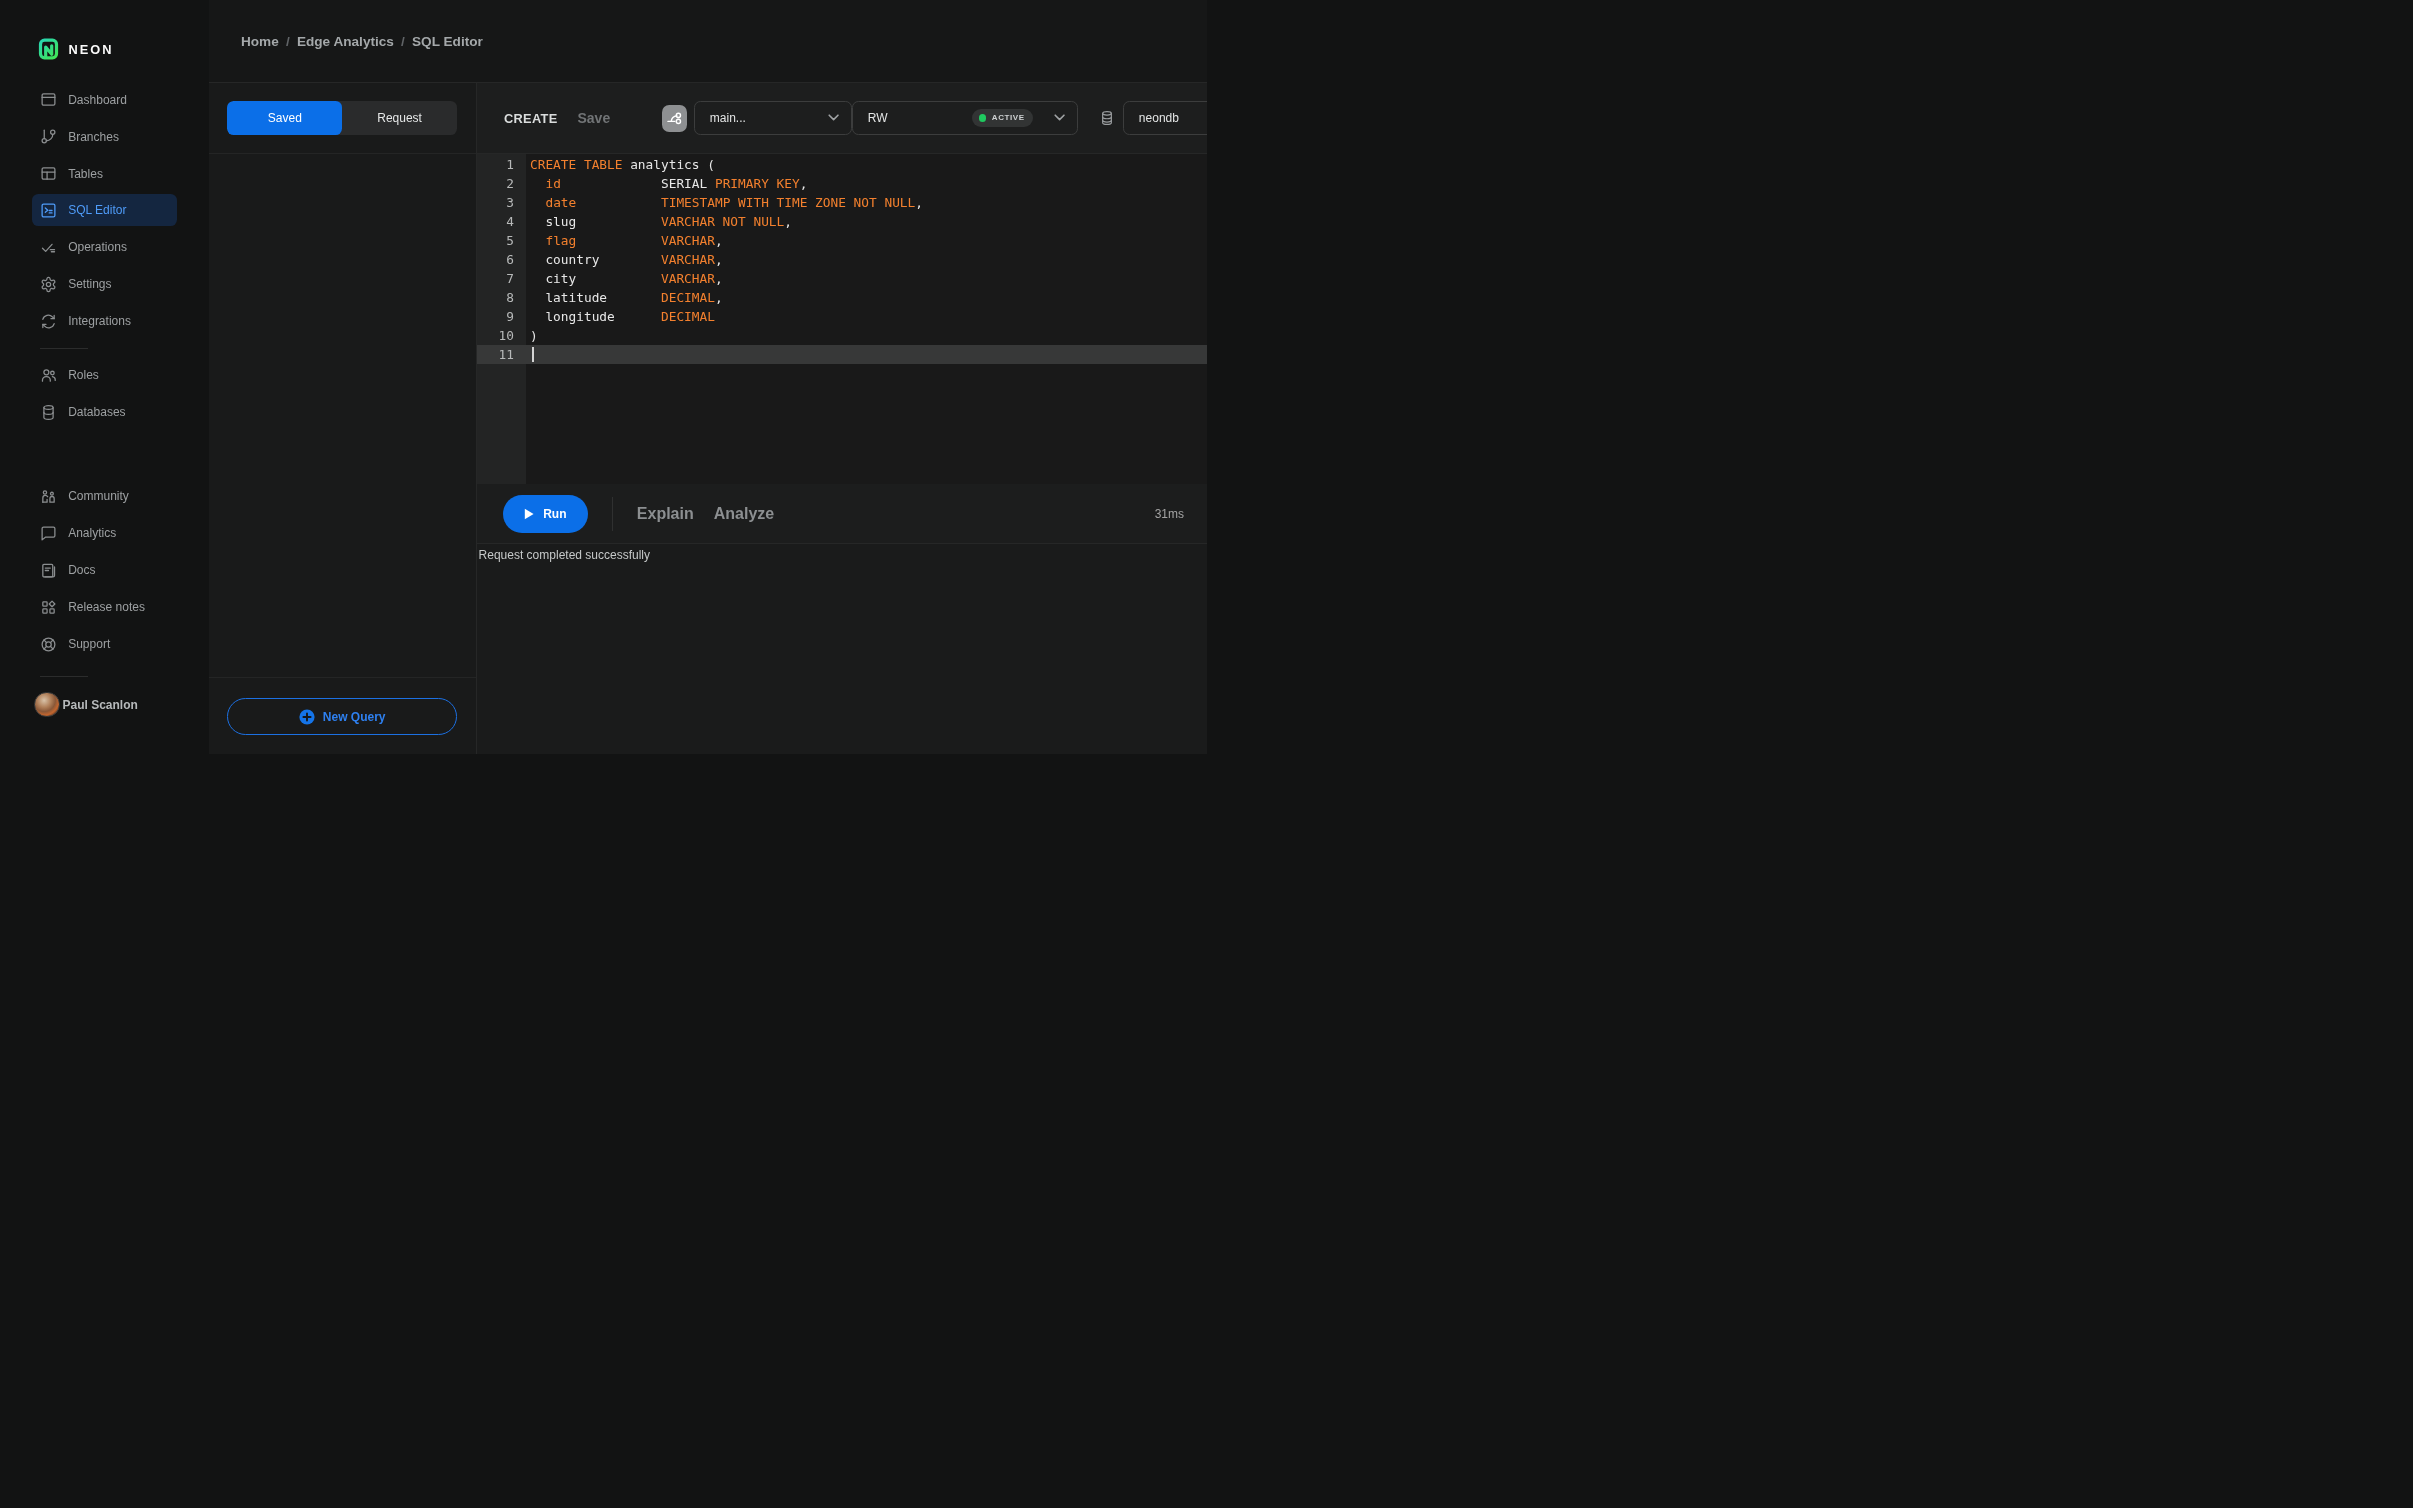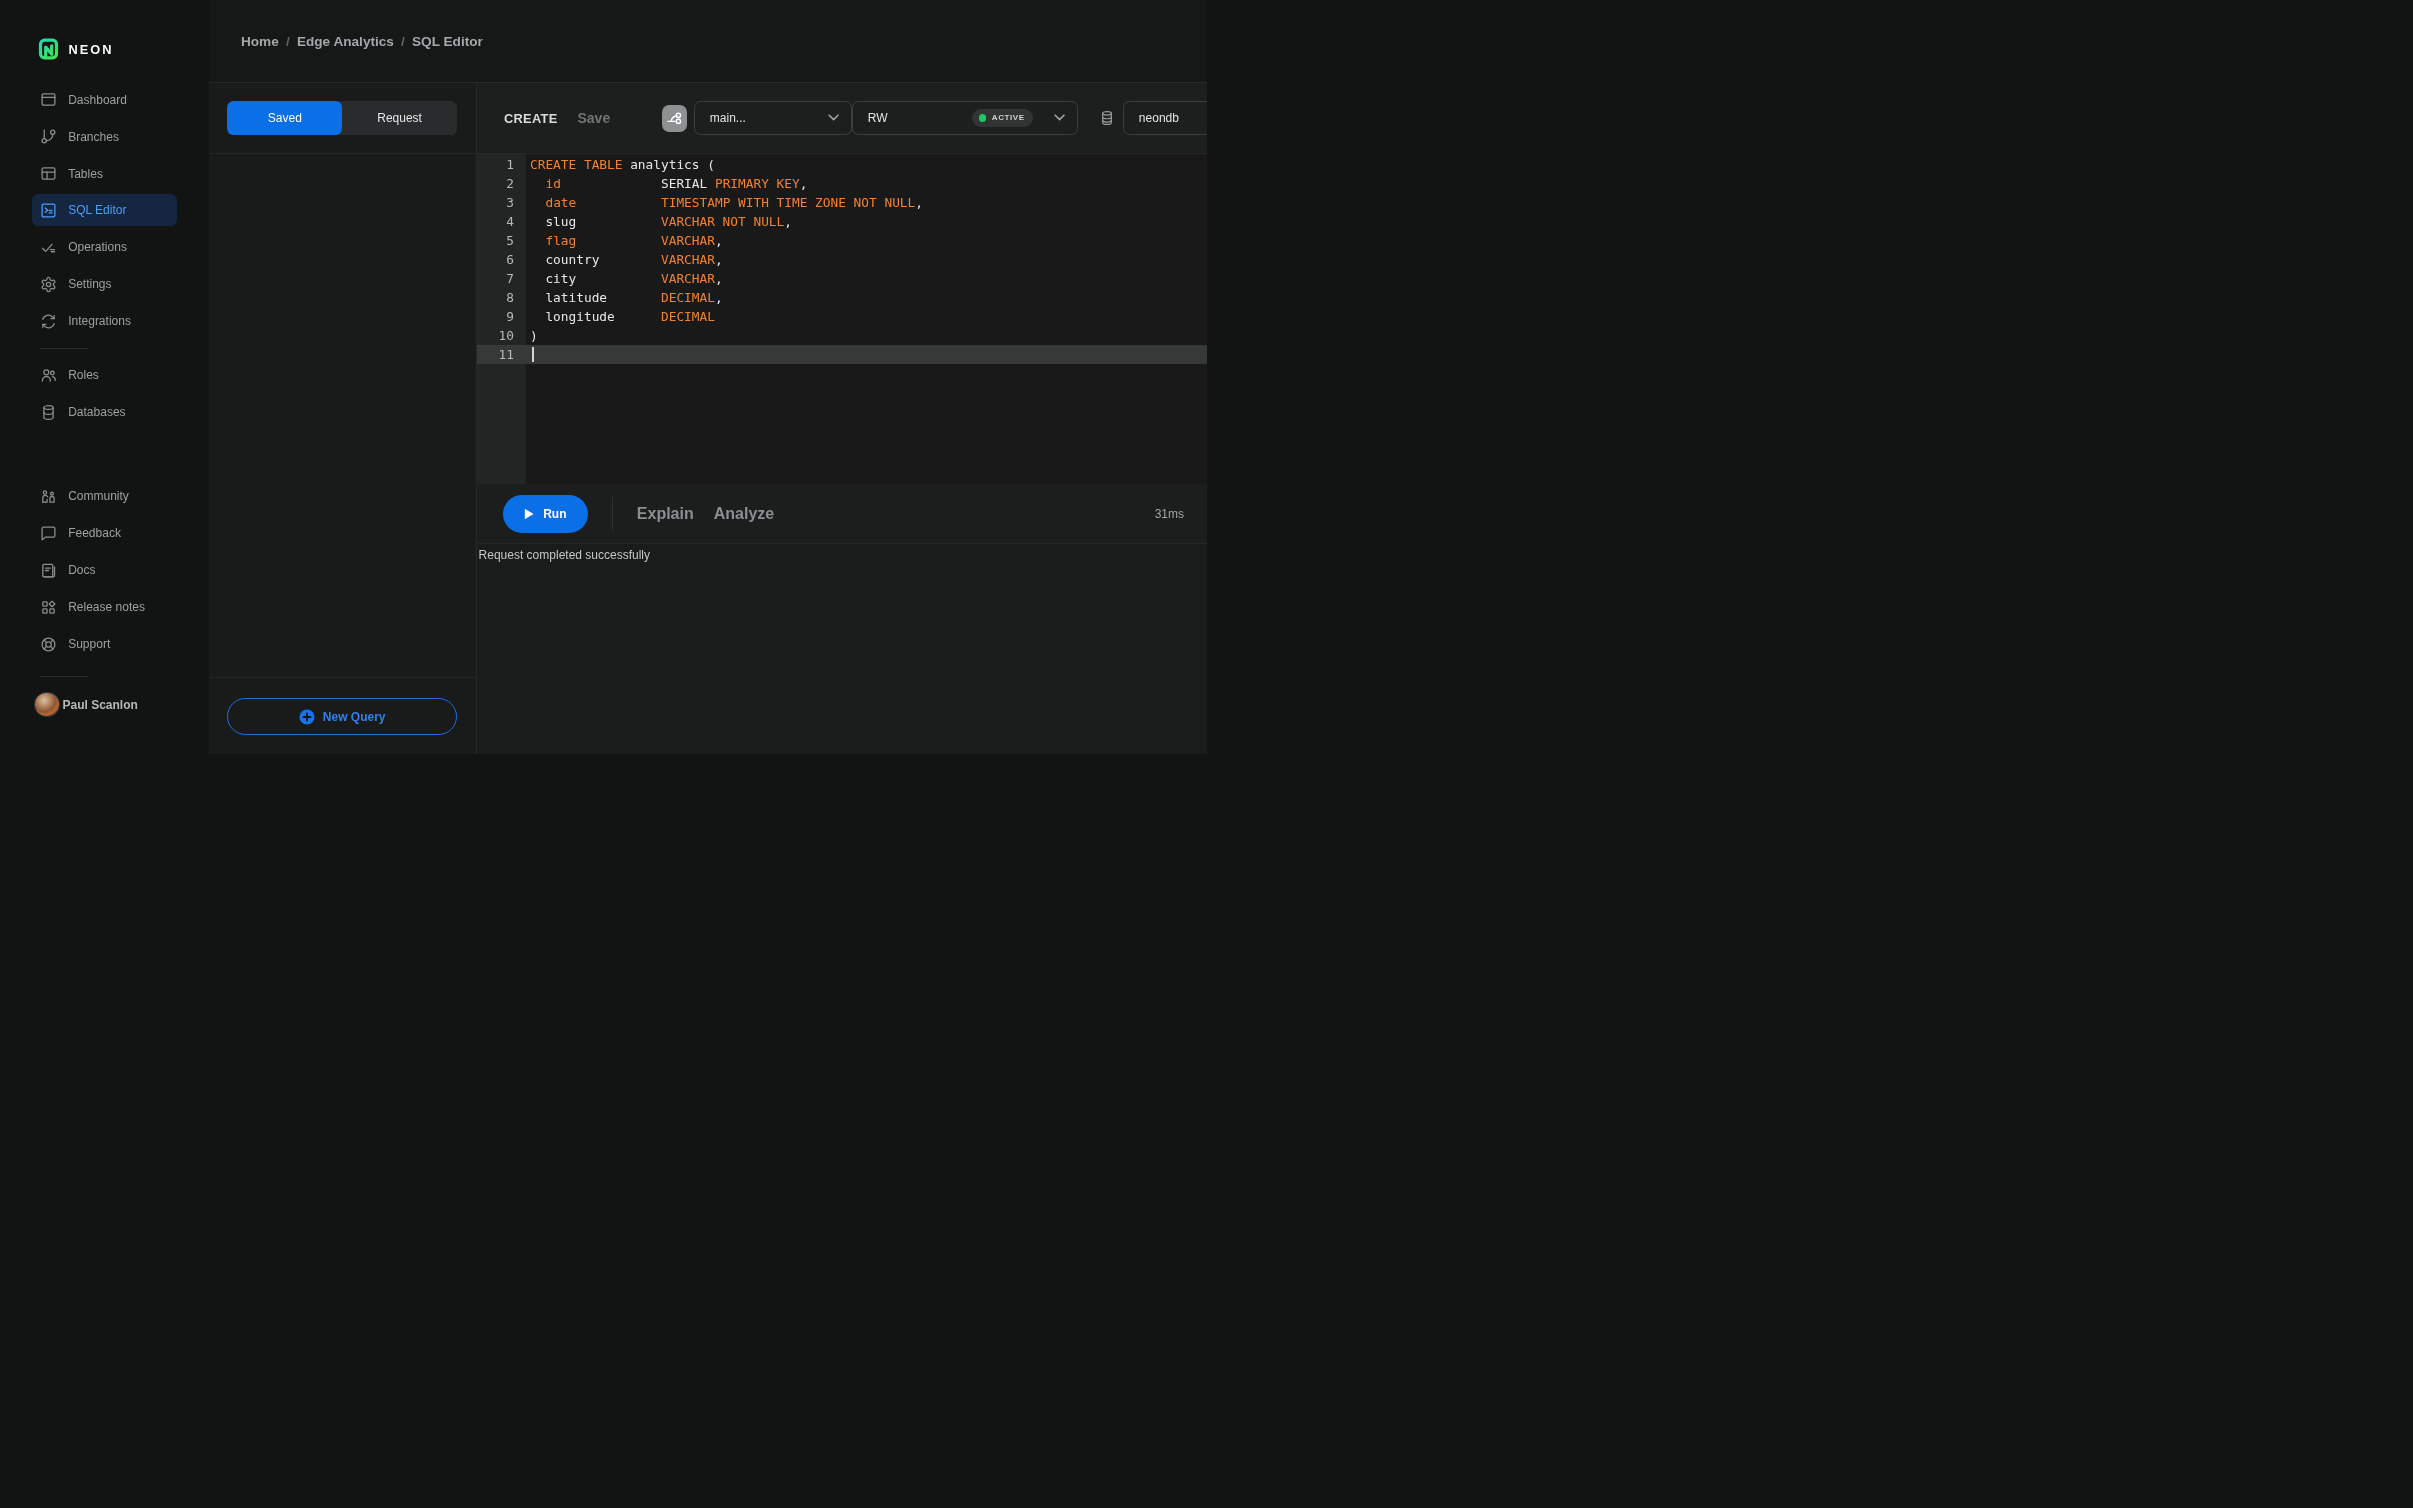--- a/index.html
+++ b/index.html
@@ -234,21 +234,21 @@
             </svg>
           </span>
           <span>Community</span>
         </div>
         <div class="nav-item">
           <span class="icon">
             <svg width="17" height="17" viewBox="0 0 24 24" fill="none" stroke="currentColor" stroke-width="1.8" stroke-linecap="round" stroke-linejoin="round">
               <path d="M21 15a2 2 0 0 1-2 2H8l-5 4V5a2 2 0 0 1 2-2h14a2 2 0 0 1 2 2z"></path>
             </svg>
           </span>
-          <span>Feedback</span>
+          <span>Analytics</span>
         </div>
         <div class="nav-item">
           <span class="icon">
             <svg width="17" height="17" viewBox="0 0 24 24" fill="none" stroke="currentColor" stroke-width="1.8" stroke-linecap="round" stroke-linejoin="round">
               <rect x="4" y="3.5" width="14" height="17.5" rx="1.5"></rect>
               <path d="M7.5 8.5h7"></path>
               <path d="M7.5 12h4.5"></path>
               <path d="M20.5 7v12a2 2 0 0 1-2 2H7"></path>
             </svg>
           </span>

